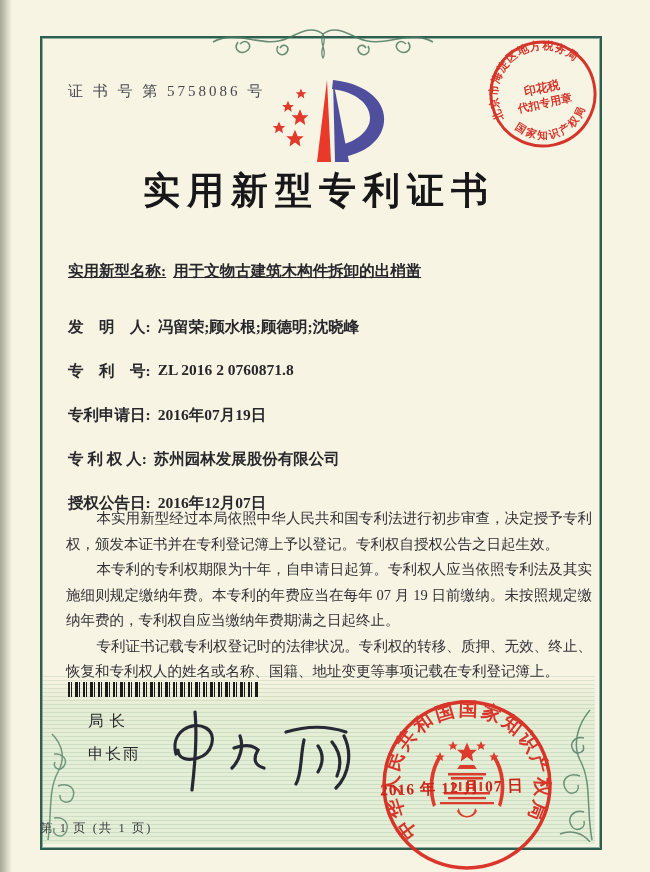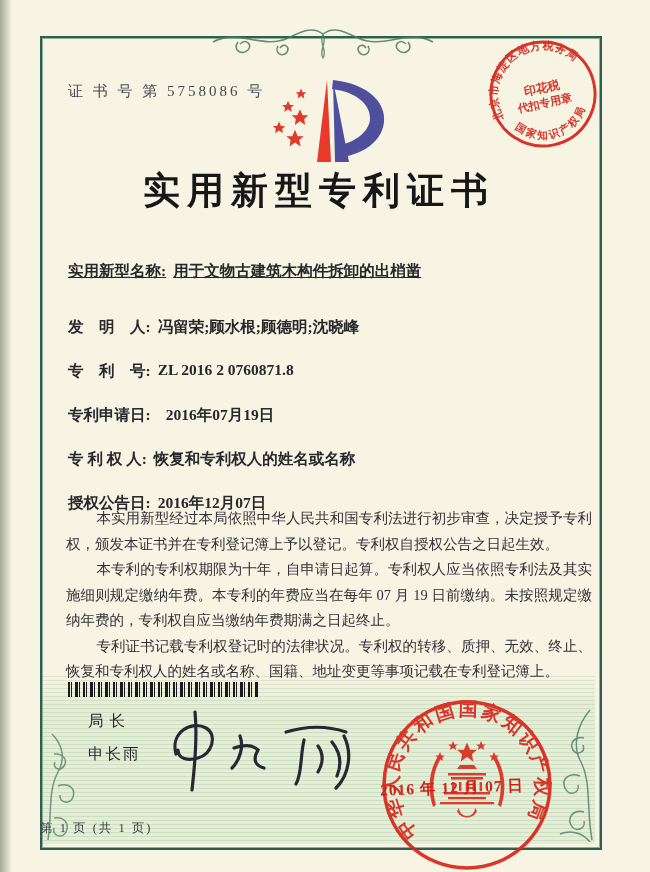--- a/index.html
+++ b/index.html
@@ -17,21 +17,21 @@
   .cert-no{position:absolute;left:68px;top:82px;font-size:15px;letter-spacing:3px;color:#45474f;z-index:2;}
   .logo{position:absolute;left:248px;top:74px;z-index:2;}
   .tax-seal{position:absolute;left:487px;top:38px;transform:rotate(-12deg);z-index:4;opacity:.92;}
   .title{position:absolute;left:40px;top:166px;width:558px;margin:0;text-align:center;
     font-size:37px;font-weight:700;letter-spacing:7px;color:#17171a;z-index:2;}
   .fields{position:absolute;left:68px;top:250px;width:500px;z-index:2;}
   .field-row{display:flex;font-size:15.5px;font-weight:700;color:#27272c;white-space:nowrap;}
   .field-row .lbl{flex:none;}
   .field-row .val{margin-left:7px;}
   .fr1{margin-top:11px;text-decoration:underline;} .fr2{margin-top:35px;} .fr3{margin-top:23px;}
-  .fr4{margin-top:23px;gap:8px;} .fr5{margin-top:23px;} .fr6{margin-top:23px;}
+  .fr4{margin-top:23px;} .fr5{margin-top:23px;} .fr6{margin-top:23px;}
   .body-text{position:absolute;left:66px;top:506px;width:526px;z-index:2;}
   .body-text p{margin:0;text-indent:2.1em;text-align:justify;font-size:14.5px;
     line-height:25.5px;color:#313036;}
   .barcode{position:absolute;left:68px;top:682px;width:190px;height:15px;z-index:2;
     background:repeating-linear-gradient(90deg,
       #1b1b1b 0 2px,transparent 2px 3px,#1b1b1b 3px 4px,transparent 4px 7px,
       #1b1b1b 7px 10px,transparent 10px 11px,#1b1b1b 11px 12px,transparent 12px 15px);}
   .signer{position:absolute;left:88px;top:711px;z-index:2;color:#26262b;font-size:15.5px;}
   .signer .row1{letter-spacing:6px;}
   .signer .row2{margin-top:12px;letter-spacing:2px;}
@@ -129,21 +129,21 @@
     <div class="field-row fr3">
       <span class="lbl">专　利　号:</span>
       <span class="val">ZL 2016 2 0760871.8</span>
     </div>
     <div class="field-row fr4">
       <span class="lbl">专利申请日:</span>
       <span class="val">2016年07月19日</span>
     </div>
     <div class="field-row fr5">
       <span class="lbl">专 利 权 人:</span>
-      <span class="val">恢复和专利权人的姓名或名称</span>
+      <span class="val">苏州园林发展股份有限公司</span>
     </div>
     <div class="field-row fr6">
       <span class="lbl">授权公告日:</span>
       <span class="val">2016年12月07日</span>
     </div>
   </div>
 
   <div class="body-text">
     <p>本实用新型经过本局依照中华人民共和国专利法进行初步审查，决定授予专利权，颁发本证书并在专利登记簿上予以登记。专利权自授权公告之日起生效。</p>
     <p>本专利的专利权期限为十年，自申请日起算。专利权人应当依照专利法及其实施细则规定缴纳年费。本专利的年费应当在每年 07 月 19 日前缴纳。未按照规定缴纳年费的，专利权自应当缴纳年费期满之日起终止。</p>

